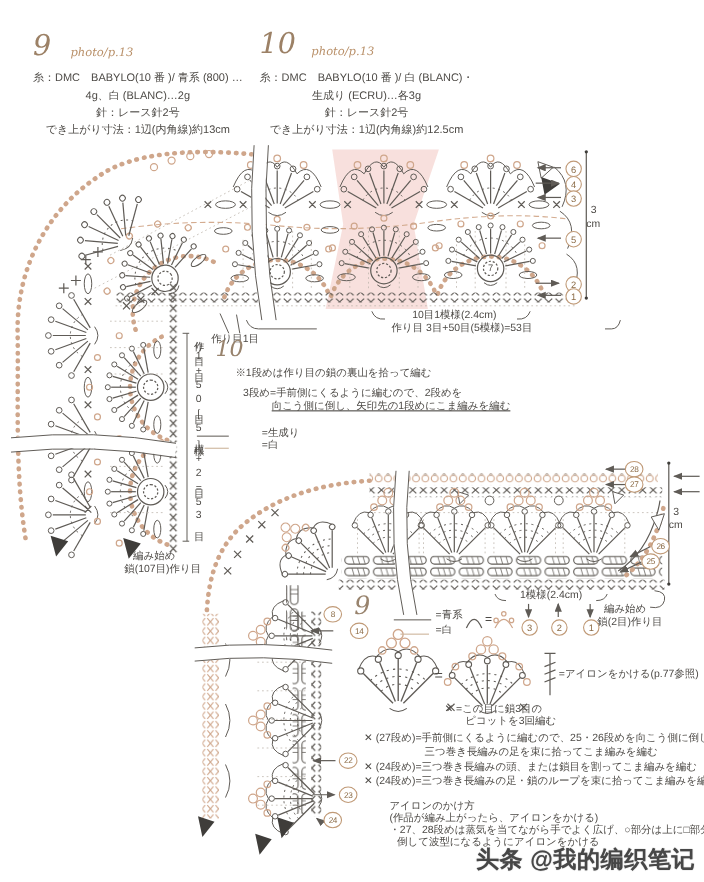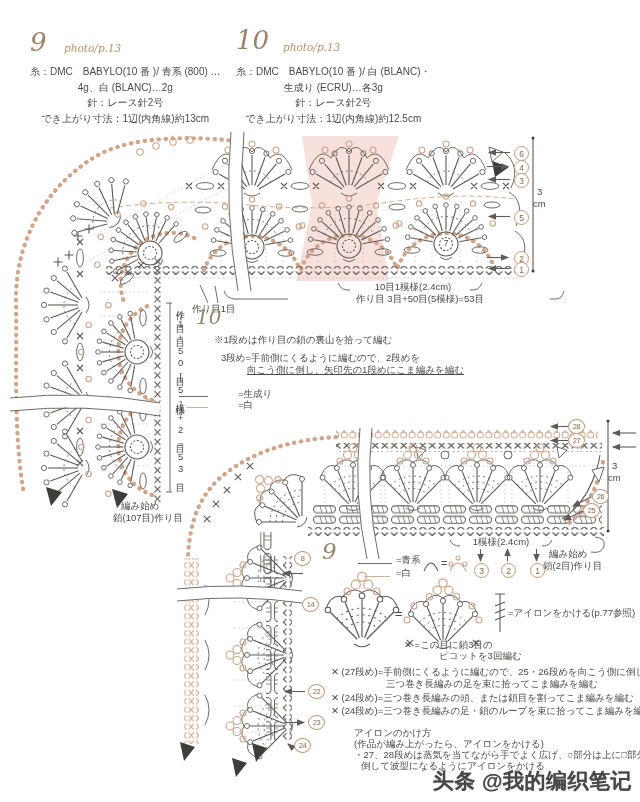--- a/index.html
+++ b/index.html
@@ -433,29 +433,29 @@
 <div class="circ" style="left:530px;top:563px;">1</div>
 <div class="lb" style="left:549px;top:548px;">編み始め</div>
 <div class="lb" style="left:543px;top:560px;">鎖(2目)作り目</div>
 <div class="lb" style="left:612px;top:460px;">3</div>
 <div class="lb" style="left:608px;top:472px;">cm</div>
 <div class="circ circ2" style="left:568px;top:419px;">28</div>
 <div class="circ circ2" style="left:568px;top:433px;">27</div>
 <div class="circ circ2" style="left:592px;top:489px;">26</div>
 <div class="circ circ2" style="left:583px;top:503px;">25</div>
 <div class="circ circ2" style="left:294px;top:551px;">8</div>
-<div class="circ circ2" style="left:302px;top:566px;margin-top:31px;">14</div>
+<div class="circ circ2" style="left:318px;top:566px;">14</div>
 <div class="circ circ2" style="left:308px;top:684px;">22</div>
 <div class="circ circ2" style="left:308px;top:715px;">23</div>
 <div class="circ circ2" style="left:294px;top:738px;">24</div>
 
 <div class="eq" style="left:395px;top:606px;font-size:13px;">=</div>
 <div class="lb" style="left:508px;top:607px;">=アイロンをかける(p.77参照)</div>
 <div class="lb" style="left:404px;top:639px;">✕ =この目に鎖3目の</div>
-<div class="lb" style="left:423px;top:650px;margin-left:16px;">ピコットを3回編む</div>
+<div class="lb" style="left:423px;top:650px;">ピコットを3回編む</div>
 <div class="lb" style="left:331px;top:666px;">✕ (27段め)=手前側にくるように編むので、25・26段めを向こう側に倒し、</div>
 <div class="lb" style="left:386px;top:678px;">三つ巻き長編みの足を束に拾ってこま編みを編む</div>
 <div class="lb" style="left:331px;top:692px;">✕ (24段め)=三つ巻き長編みの頭、または鎖目を割ってこま編みを編む</div>
 <div class="lb" style="left:331px;top:705px;">✕ (24段め)=三つ巻き長編みの足・鎖のループを束に拾ってこま編みを編む</div>
 <div class="lb" style="left:354px;top:727px;">アイロンのかけ方</div>
 <div class="lb" style="left:354px;top:738px;">(作品が編み上がったら、アイロンをかける)</div>
 <div class="lb" style="left:354px;top:749px;">・27、28段めは蒸気を当てながら手でよく広げ、○部分は上に□部分は</div>
 <div class="lb" style="left:361px;top:760px;">倒して波型になるようにアイロンをかける</div>
 
 <div class="wm">头条 @我的编织笔记</div>

